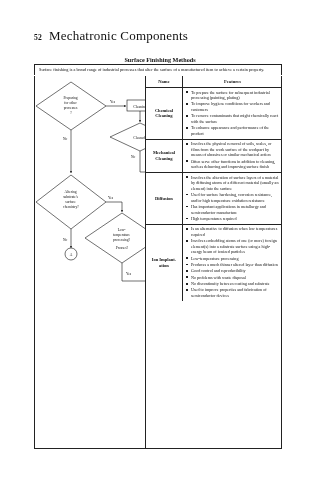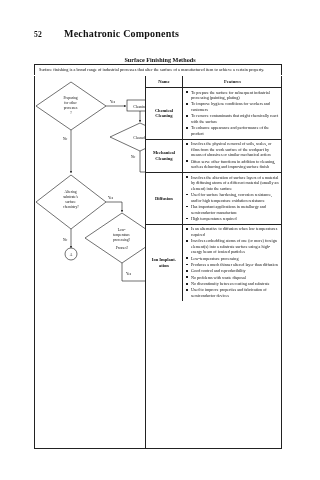--- a/index.html
+++ b/index.html
@@ -12,22 +12,22 @@
     position:relative;
   }
   .page{position:absolute;inset:0;background:#fff;}
 
   
   .runhead{
     position:absolute;left:34px;top:28px;
     font-size:7.6px;font-weight:bold;letter-spacing:.2px;
     white-space:nowrap;
   }
-  .runhead .pg{margin-right:22px;}
-  .runhead .ttl{font-weight:bold;font-size:10px;}
+  .runhead .pg{margin-right:7px;}
+  .runhead .ttl{font-weight:normal;font-size:13px;}
 
   
   .block-title{
     position:absolute;left:34px;top:56px;width:252px;
     text-align:center;font-weight:bold;font-size:6.2px;
   }
 
   
   .intro{
     position:absolute;left:34px;top:64px;width:248px;

